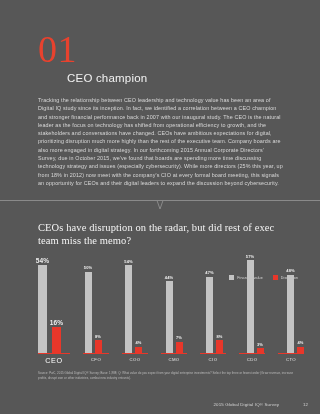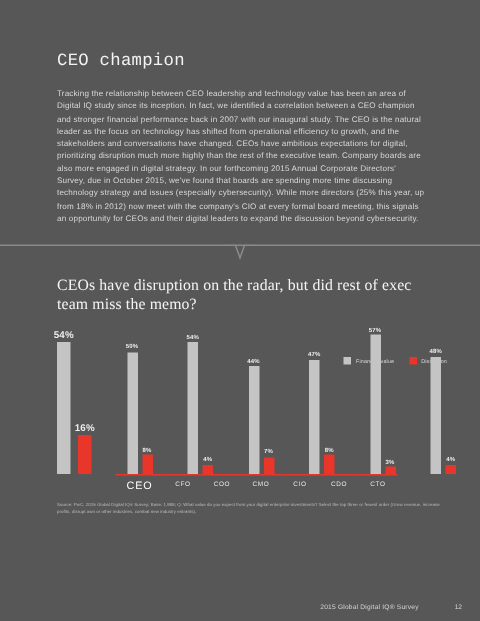--- a/index.html
+++ b/index.html
@@ -14,25 +14,26 @@
   
   .top { padding:30px 32px 0 38px; }
   .numeral {
     font-family:"Liberation Serif", serif;
     font-size:38px;
     line-height:38px;
     color:#e8422e;
     letter-spacing:0.5px;
   }
   .section-title {
-    font-family:Liberation Mono, monospace;
+    font-family:Liberation Sans, sans-serif;
     font-size:11.5px;
     color:#f2f2f2;
     margin-top:4px;
     letter-spacing:0.2px;
+    margin-left:29px;
   }
   .body-copy {
     margin-top:12px;
     font-size:5.4px;
     line-height:8.3px;
     color:#d8d8d8;
     width:246px;
     text-align:left;
     letter-spacing:0.12px;
   }
@@ -102,21 +103,21 @@
     font-weight:bold;
     color:#ededed;
     white-space:nowrap;
     letter-spacing:0.1px;
   }
   .group.first .bar .val { font-size:6.5px; }
 
   
   .axis {
     width:266px;
-    display:flex; justify-content:center;
+    display:flex; justify-content:space-between;
     margin-top:0px;
   }
   .axis-group {
     display:flex; flex-direction:column; align-items:center;
   }
   .rule { height:1px; background:#e8372a; width:26px; }
   .axis-group.first .rule { width:32px; }
   .axis-label {
     font-size:4.3px; color:#e6e6e6; margin-top:2.5px; letter-spacing:0.4px;
   }
@@ -141,20 +142,21 @@
   }
   .footer-text { font-size:4.4px; color:#d6d6d6; letter-spacing:0.15px; }
   .footer-page { font-size:4.4px; color:#d6d6d6; }
 </style>
 </head>
 <body>
 
 <div class="slide">
 
   <div class="top">
+    <div class="numeral">01</div>
     <div class="section-title">CEO champion</div>
     <div class="body-copy">Tracking the relationship between CEO leadership and technology value has been an area of Digital IQ study since its inception. In fact, we identified a correlation between a CEO champion and stronger financial performance back in 2007 with our inaugural study. The CEO is the natural leader as the focus on technology has shifted from operational efficiency to growth, and the stakeholders and conversations have changed. CEOs have ambitious expectations for digital, prioritizing disruption much more highly than the rest of the executive team. Company boards are also more engaged in digital strategy. In our forthcoming 2015 Annual Corporate Directors' Survey, due in October 2015, we've found that boards are spending more time discussing technology strategy and issues (especially cybersecurity). While more directors (25% this year, up from 18% in 2012) now meet with the company's CIO at every formal board meeting, this signals an opportunity for CEOs and their digital leaders to expand the discussion beyond cybersecurity.</div>
   </div>
 
   <div class="divider-wrap">
     <div class="divider-line"></div>
     <div class="chevron">
       <svg width="24" height="11" viewBox="0 0 24 11">
         <polyline points="0,0.5 9,0.5 12,9 15,0.5 24,0.5" fill="none" stroke="#8a8a8a" stroke-width="1"></polyline>
       </svg>

